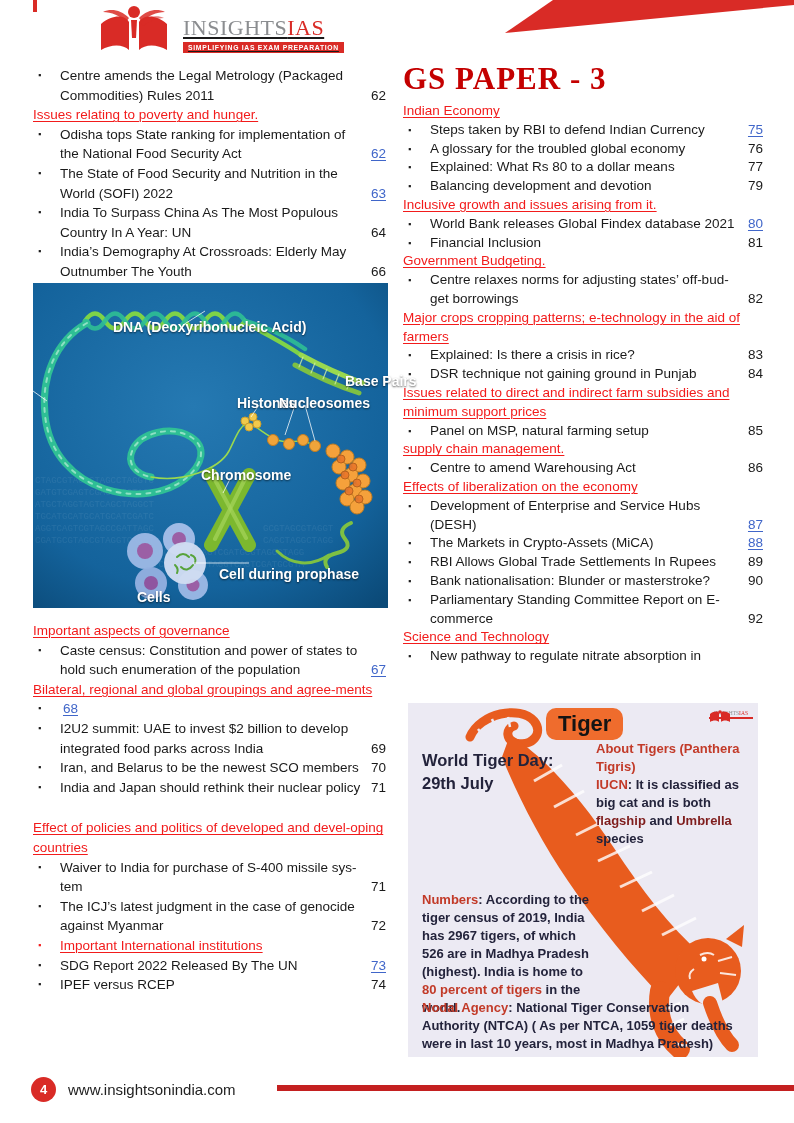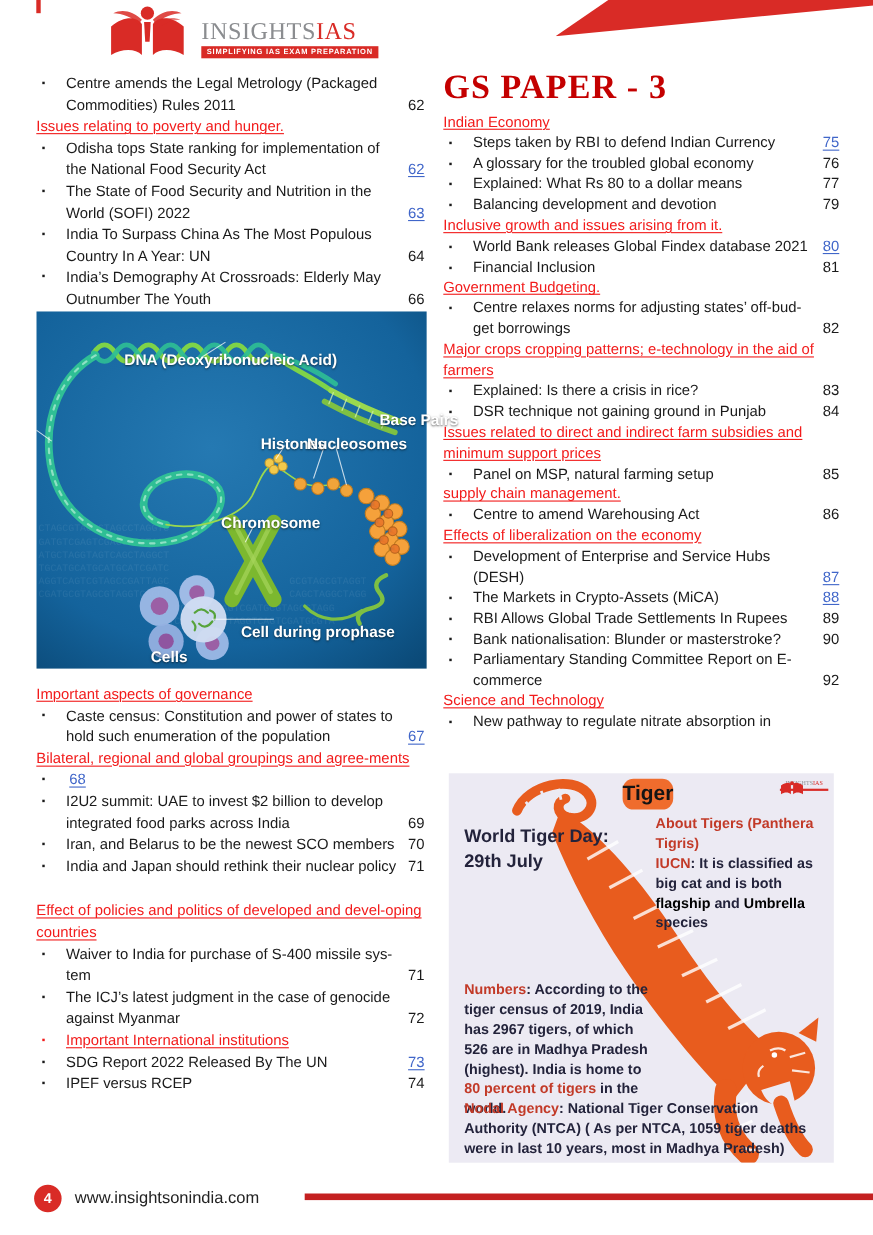--- a/index.html
+++ b/index.html
@@ -4,21 +4,21 @@
 <style>
   html,body{margin:0;padding:0;}
   body{background:#ffffff;font-family:"Liberation Sans",sans-serif;color:#1a1a1a;}
   .page{position:relative;width:794px;height:1123px;background:#fff;overflow:hidden;}
 
   
   .corner-banner{position:absolute;left:0;top:0;width:794px;height:40px;background:#d92b26;
     clip-path:polygon(553px 0,794px 0,794px 5px,505px 33px);}
   .left-tick{position:absolute;left:33px;top:0;width:4px;height:12px;background:#d92b26;}
   .logo{position:absolute;left:95px;top:4px;display:flex;align-items:center;gap:10px;}
-  .logo-text{display:flex;flex-direction:column;}
+  .logo-text{display:flex;flex-direction:column;text-decoration:underline;}
   .brand{font-family:"Liberation Serif",serif;font-size:22px;letter-spacing:.5px;line-height:24px;}
   .brand .b1{color:#8b8d90;}
   .brand .b2{color:#d92b26;}
   .tagline{background:#d92b26;color:#fff;font-size:6.8px;font-weight:bold;letter-spacing:.7px;
     padding:2px 5px;margin-top:2px;width:fit-content;}
 
   
   .col-left-top{position:absolute;left:33px;top:66px;width:353px;}
   .col-left-bottom{position:absolute;left:33px;top:621px;width:353px;}
   .col-right{position:absolute;left:403px;top:60px;width:360px;}
@@ -41,30 +41,30 @@
   
   .dna-figure{position:absolute;left:33px;top:283px;width:355px;height:325px;}
   .dna-figure svg{position:absolute;left:0;top:0;}
   .fig-label{position:absolute;color:#ffffff;font-size:14px;font-weight:bold;
     text-shadow:0 1px 2px rgba(0,0,0,.6);white-space:nowrap;text-align:center;}
 
   
   .tiger-infographic{position:absolute;left:408px;top:703px;width:350px;height:354px;background:#eceaf3;overflow:hidden;}
   .tiger-infographic svg{position:absolute;left:0;top:0;}
   .ig-badge{position:absolute;left:138px;top:5px;background:#ef6c2d;color:#141414;
-    font-weight:bold;font-size:19px;padding:3px 0;border-radius:10px;margin-left:20px;}
+    font-weight:bold;font-size:22px;padding:3px 12px;border-radius:10px;}
   .ig-logo{position:absolute;right:5px;top:7px;width:44px;text-align:center;}
   .ig-logo .mini-brand{font-family:"Liberation Serif",serif;font-size:5.5px;color:#8b8d90;border-bottom:2px solid #d92b26;padding-bottom:1px;}
   .ig-logo .mini-brand .b2{color:#d92b26;}
   .ig-day{position:absolute;left:14px;top:46px;font-size:16.5px;font-weight:bold;color:#23233b;line-height:23px;}
   .ig-about{position:absolute;left:188px;top:37px;width:160px;font-size:13px;font-weight:bold;line-height:18px;}
   .ig-numbers{position:absolute;left:14px;top:188px;width:172px;font-size:13px;font-weight:bold;line-height:18px;}
   .ig-nodal{position:absolute;left:14px;top:296px;width:328px;font-size:13px;font-weight:bold;line-height:18px;}
   .seg-red{color:#c23a28;}
-  .seg-orange{color:#000000;}
+  .seg-orange{color:#7f1d1d;}
   .seg-dark{color:#23233b;}
 
   
   .footer-circle{position:absolute;left:31px;top:1077px;width:25px;height:25px;border-radius:50%;
     background:#d92b26;color:#fff;font-size:13px;font-weight:bold;display:flex;align-items:center;justify-content:center;}
   .footer-site{position:absolute;left:68px;top:1081px;font-size:15px;color:#222;}
   .footer-bar{position:absolute;left:277px;top:1085px;width:517px;height:6px;background:#c42020;}
 </style>
 </head>
 <body>

